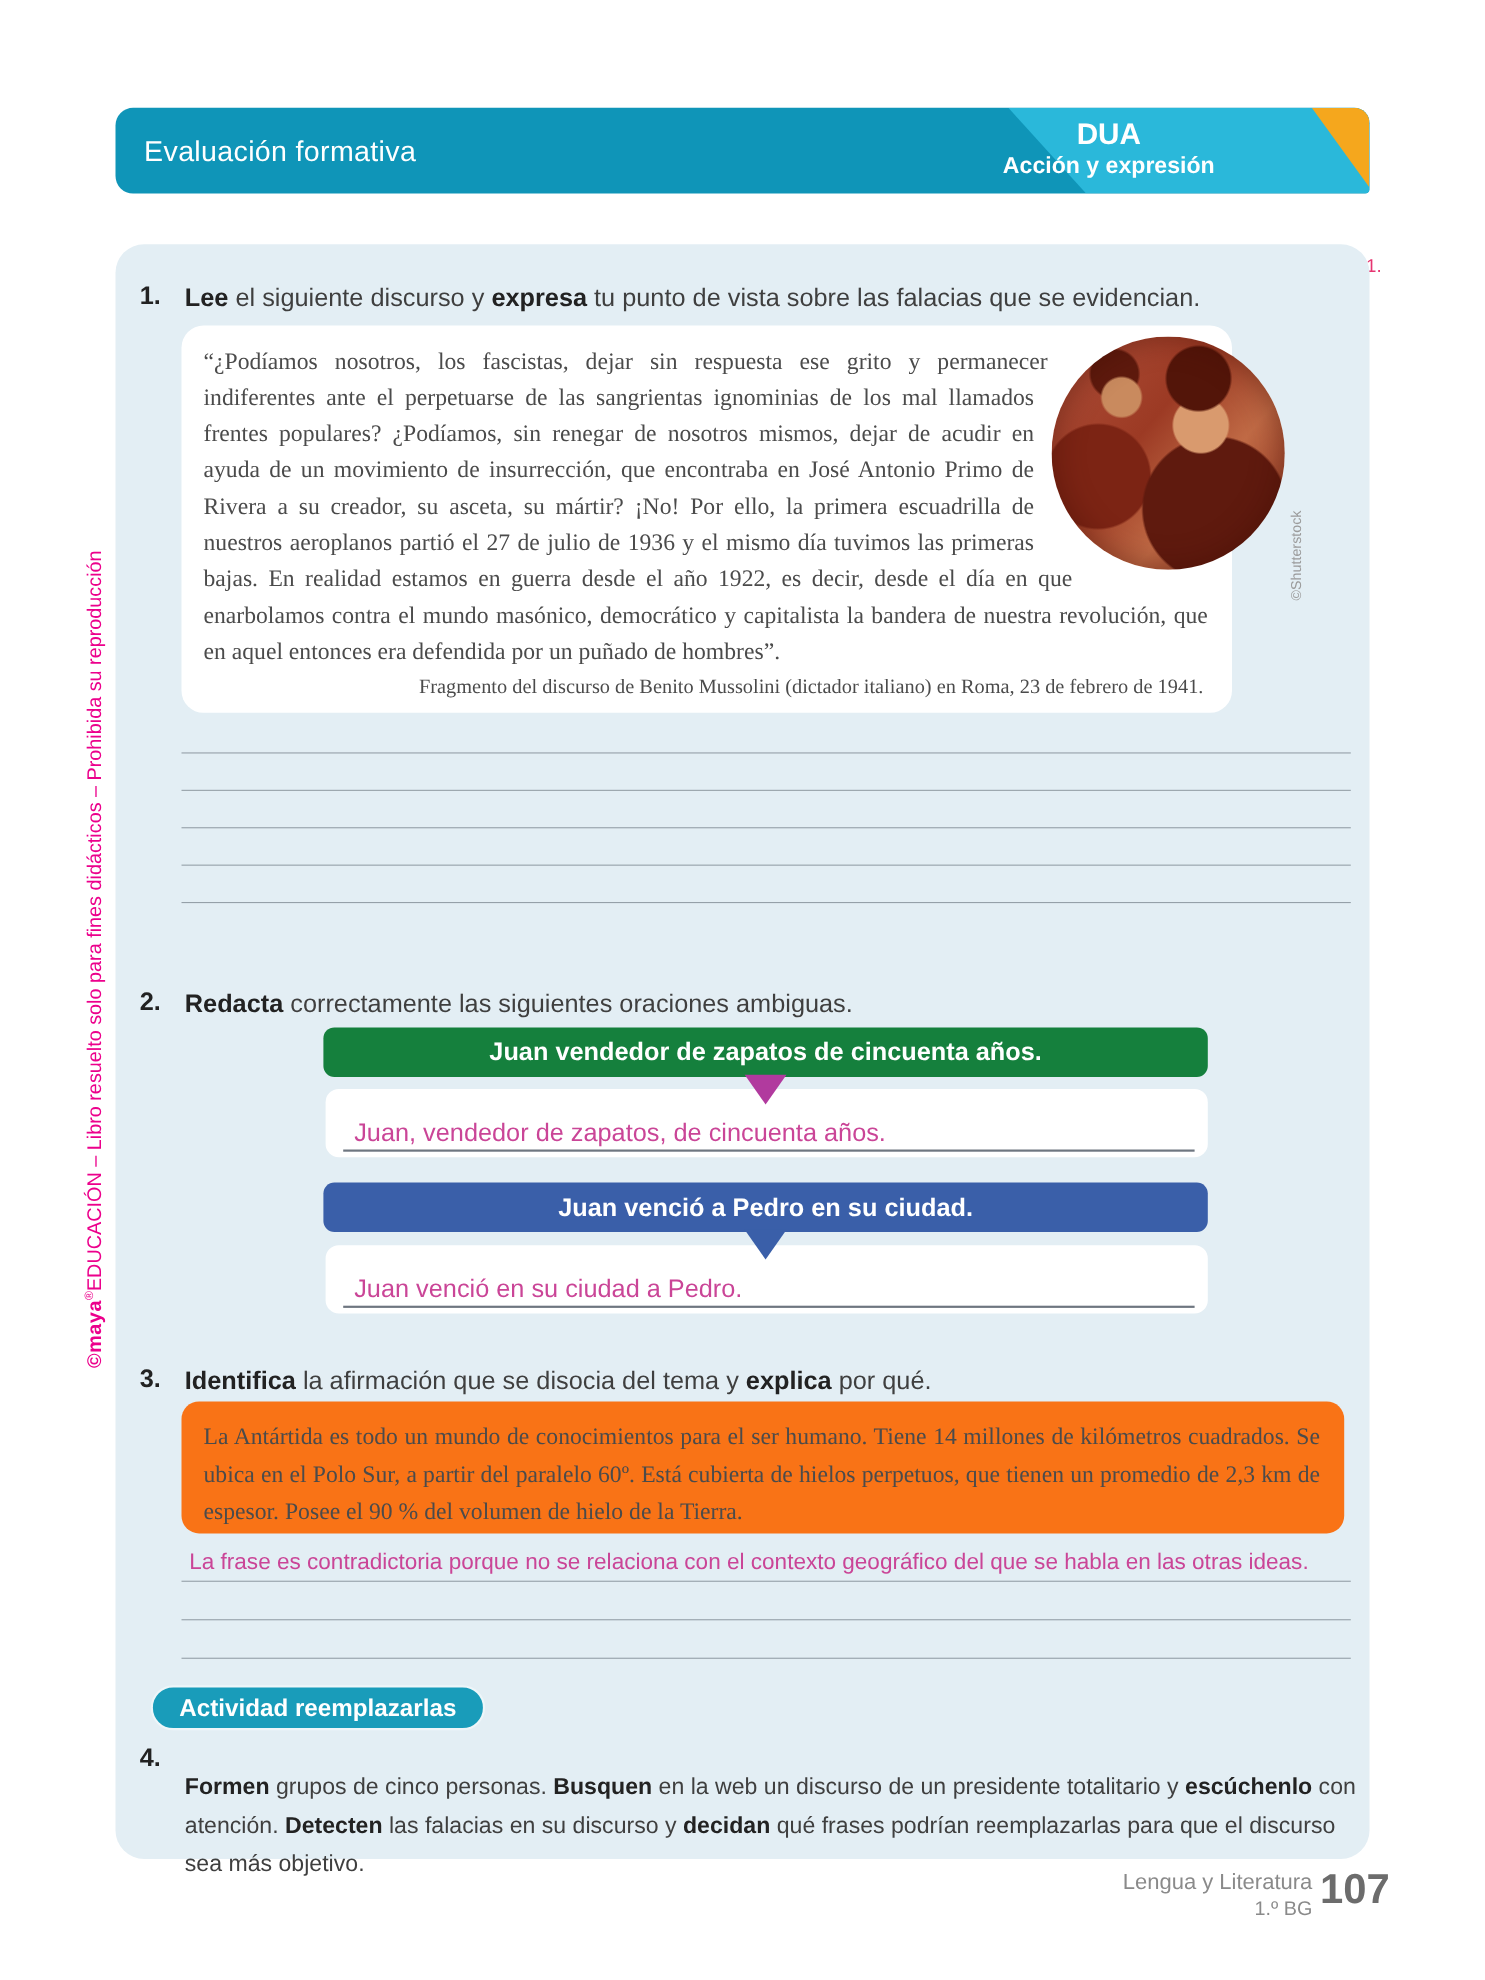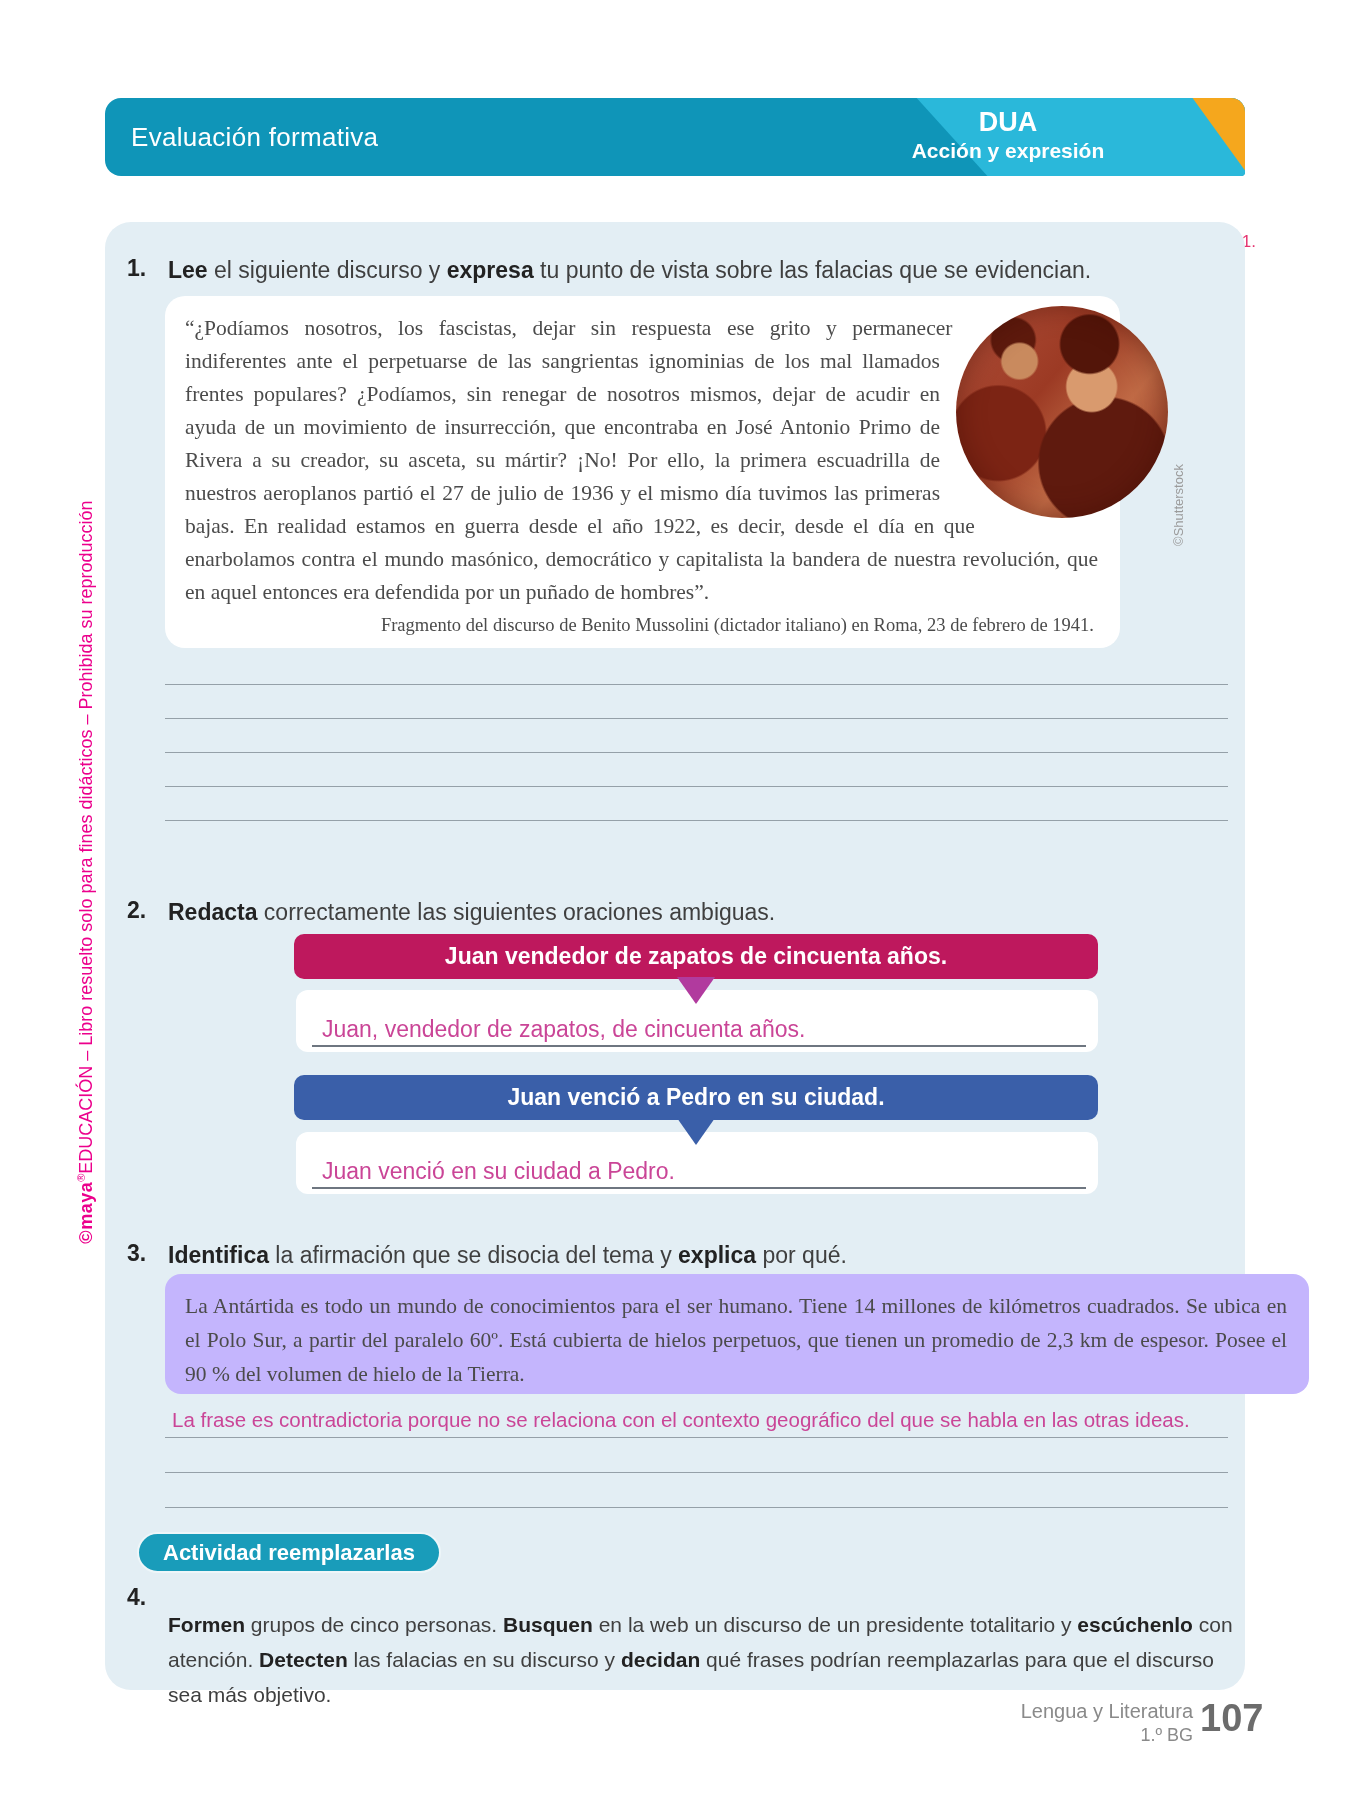--- a/index.html
+++ b/index.html
@@ -62,35 +62,35 @@
     font-size:18.5px;color:#4b4b4b;}
   .photo-credit{left:1178px;top:505px;transform:translate(-50%,-50%) rotate(-90deg);
     font-size:13px;color:#9b9b9b;white-space:nowrap;}
 
   
   .rline{left:165px;width:1063px;height:0;border-bottom:1.5px solid #95a0a8;}
 
   
   .sbanner{left:294px;width:804px;height:45px;border-radius:10px;display:flex;
     align-items:center;justify-content:center;color:#ffffff;font-size:23px;font-weight:700;}
-  .sbanner1{top:934px;background:#be185d;}
+  .sbanner1{top:934px;background:#15803d;}
   .sbanner2{top:1075px;background:#3a5fa9;}
   .pointer{left:677px;width:0;height:0;border-left:19px solid transparent;
     border-right:19px solid transparent;z-index:3;}
   .pointer1{top:977px;border-top:27px solid #b13a9e;}
   .pointer2{top:1118px;border-top:27px solid #3a5fa9;}
   .ansbox{left:296px;width:802px;height:62px;background:#ffffff;border-radius:12px;}
   .ansbox1{top:990px;} .ansbox2{top:1132px;}
   .ansline{font-size:23px;color:#ca4597;}
   .ans1{left:322px;top:1016px;} .ans2{left:322px;top:1158px;}
   .ansrule{left:312px;width:774px;height:0;border-bottom:2px solid #6e7680;}
   .ansrule1{top:1045px;} .ansrule2{top:1187px;}
 
   
-  .passage-box{left:165px;top:1274px;width:1144px;height:120px;background:#c4b5fd;border-radius:16px;
+  .passage-box{left:165px;top:1274px;width:1057px;height:120px;background:#f97316;border-radius:16px;
     padding:15px 22px 11px 20px;box-sizing:border-box;}
   .passage-text{font-family:"Liberation Serif",serif;font-size:21.5px;line-height:34px;
     text-align:justify;color:#4b4b4b;}
   .ans3{left:172px;top:1408px;font-size:20.5px;color:#ca4597;width:1056px;white-space:nowrap;}
   .rline3a{top:1437px;} .rline3b{top:1472px;} .rline3c{top:1507px;}
 
   
   .pill{left:137px;top:1532px;height:41px;padding:0 24px;background:#199cba;border-radius:22px;
     border:2.5px solid #eef6f9;display:inline-flex;align-items:center;color:#fff;
     font-size:22px;font-weight:700;box-sizing:border-box;}

